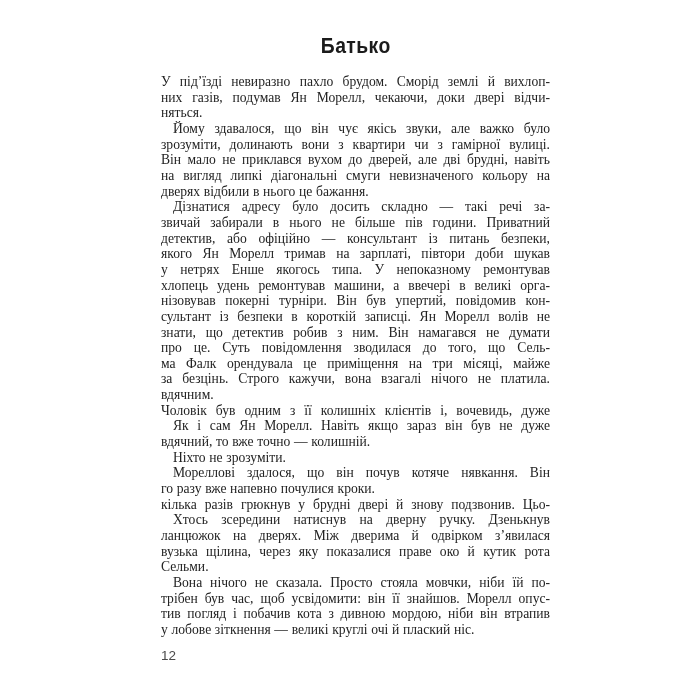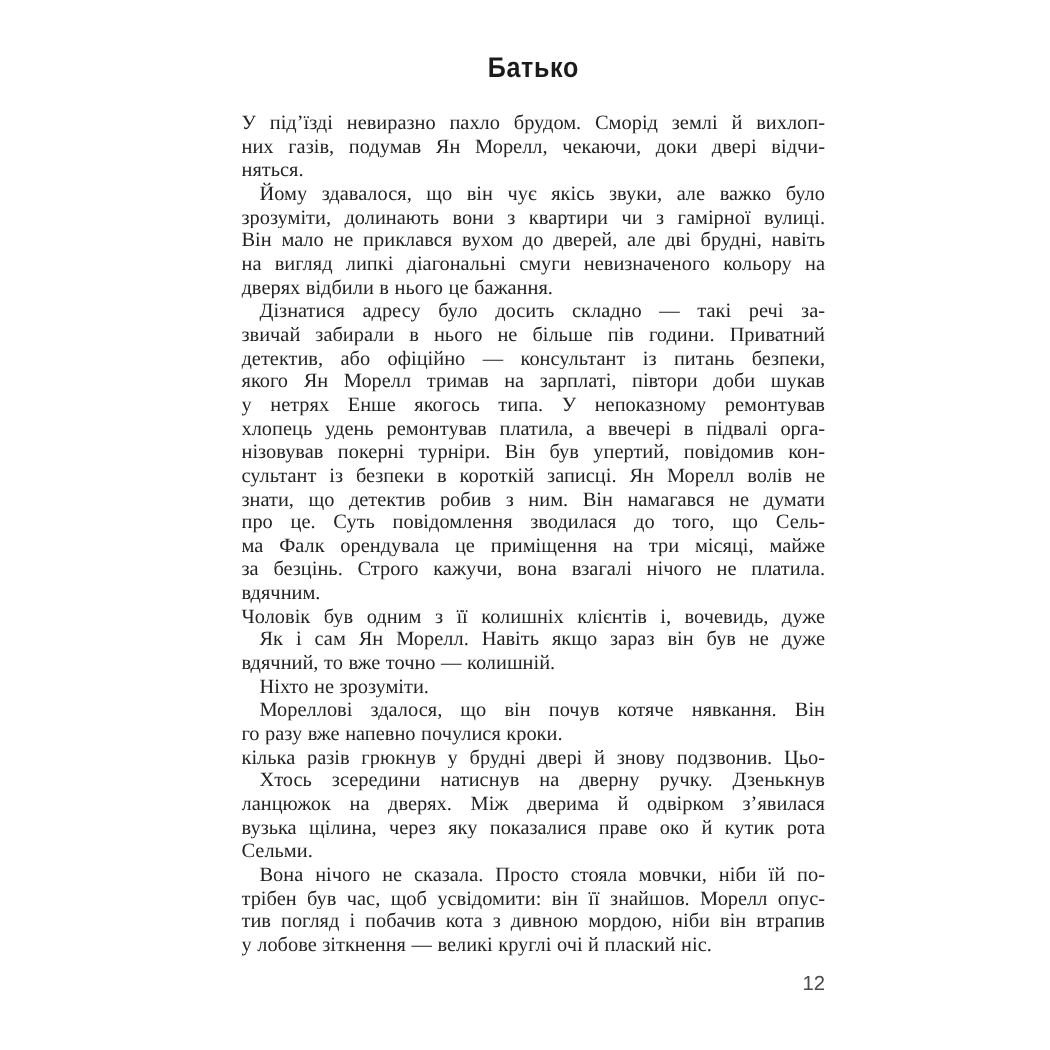--- a/index.html
+++ b/index.html
@@ -19,21 +19,21 @@
   }
   .chapter-title {
     position: absolute;
     top: 36px;
     left: 161px;
     width: 389px;
     margin: 0;
     text-align: center;
     font-family: "Liberation Sans", "DejaVu Sans", sans-serif;
     font-weight: bold;
-    font-size: 19px;
+    font-size: 22px;
     line-height: 20px;
     letter-spacing: 0.5px;
     color: #1b1b1b;
   }
   .chapter-title .condense {
     display: inline-block;
     transform: scaleX(0.88);
     transform-origin: center;
   }
   .text-column {
@@ -53,21 +53,21 @@
     word-spacing: 0.3px;
     color: inherit;
   }
   .line.j { text-align-last: justify; }
   .line.ind { padding-left: 12px; }
   .page-number {
     position: absolute;
     top: 648px;
     left: 161px;
     width: 389px;
-    text-align: right;
+    text-align: left;
     font-family: "Liberation Sans", "DejaVu Sans", sans-serif;
     font-size: 13.5px;
     line-height: 16px;
     color: #4a4a4a;
   }
 </style>
 </head>
 <body>
 
 <div class="page" style="background: rgb(255, 255, 255);">
@@ -84,21 +84,21 @@
         <div class="line j">Він мало не приклався вухом до дверей, але дві брудні, навіть</div>
         <div class="line j">на вигляд липкі діагональні смуги невизначеного кольору на</div>
         <div class="line">дверях відбили в нього це бажання.</div>
       </div>
       <div class="para">
         <div class="line j ind">Дізнатися адресу було досить складно — такі речі за-</div>
         <div class="line j">звичай забирали в нього не більше пів години. Приватний</div>
         <div class="line j">детектив, або офіційно — консультант із питань безпеки,</div>
         <div class="line j">якого Ян Морелл тримав на зарплаті, півтори доби шукав</div>
         <div class="line j">у нетрях Енше якогось типа. У непоказному ремонтував</div>
-        <div class="line j">хлопець удень ремонтував платила, а ввечері в підвалі орга-</div>
+        <div class="line j">хлопець удень ремонтував машини, а ввечері в великі орга-</div>
         <div class="line j">нізовував покерні турніри. Він був упертий, повідомив кон-</div>
         <div class="line j">сультант із безпеки в короткій записці. Ян Морелл волів не</div>
         <div class="line j">знати, що детектив робив з ним. Він намагався не думати</div>
         <div class="line j">про це. Суть повідомлення зводилася до того, що Сель-</div>
         <div class="line j">ма Фалк орендувала це приміщення на три місяці, майже</div>
         <div class="line j">за безцінь. Строго кажучи, вона взагалі нічого не платила.</div>
         <div class="line">вдячним.</div>
         <div class="line j">Чоловік був одним з її колишніх клієнтів і, вочевидь, дуже</div>
       </div>
       <div class="para">

